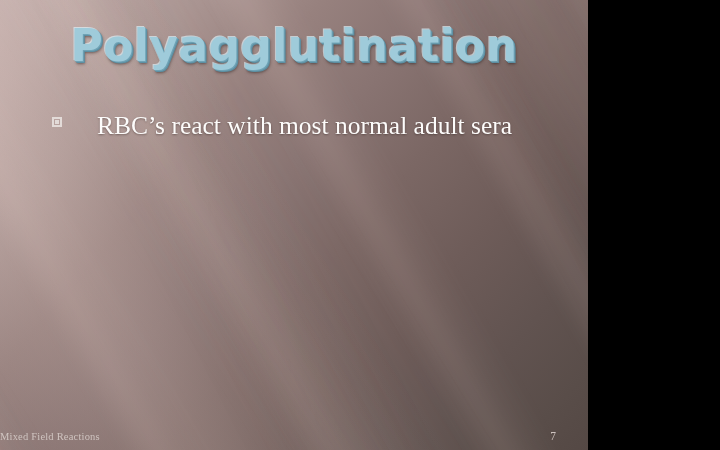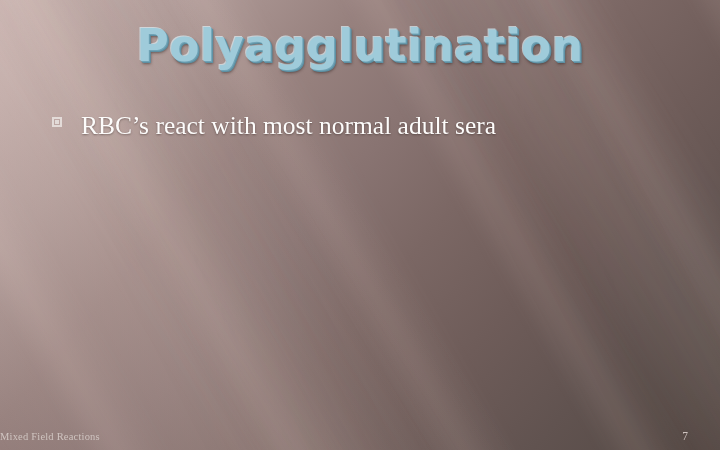--- a/index.html
+++ b/index.html
@@ -4,21 +4,21 @@
 <title>Slide</title>
 <style>
   html, body {
     margin: 0;
     padding: 0;
     background: #000;
   }
 
   #slide {
     position: relative;
-    width: 720px;
+    width: 588px;
     height: 450px;
     overflow: hidden;
     font-family: "Liberation Serif", "DejaVu Serif", serif;
     
     background:
       linear-gradient(131deg,
         #c3aeab 0%,
         #bba6a3 8%,
         #ab9693 20%,
         #97817e 33%,
@@ -110,20 +110,21 @@
   #body {
     position: absolute;
     left: 52px;
     top: 106px;
     width: 610px;
   }
   .bullet-row {
     display: flex;
     align-items: flex-start;
     margin-bottom: 4px;
+    gap: 16px;
   }
   .bullet-marker {
     flex: 0 0 auto;
     width: 10px;
     height: 10px;
     margin-top: 11px;
     margin-right: 19px;
     box-sizing: border-box;
     border: 2px solid #e3dbd8;
     background: transparent;

